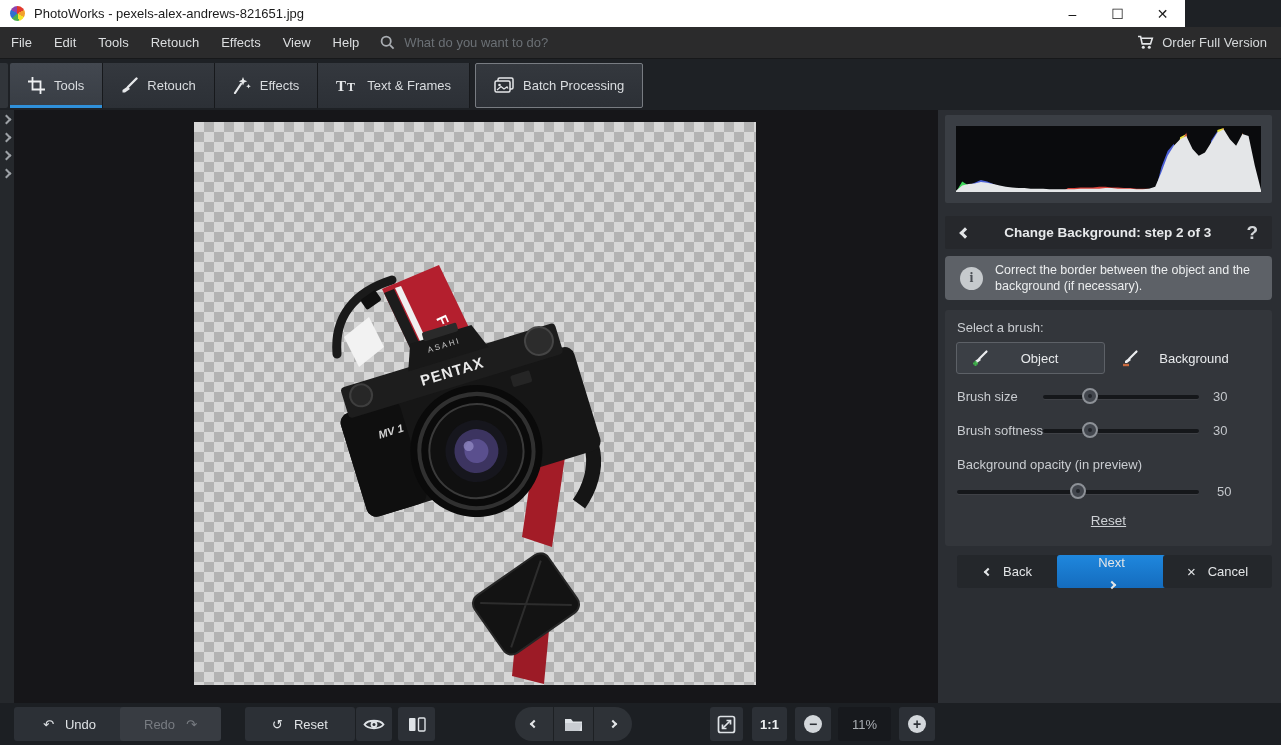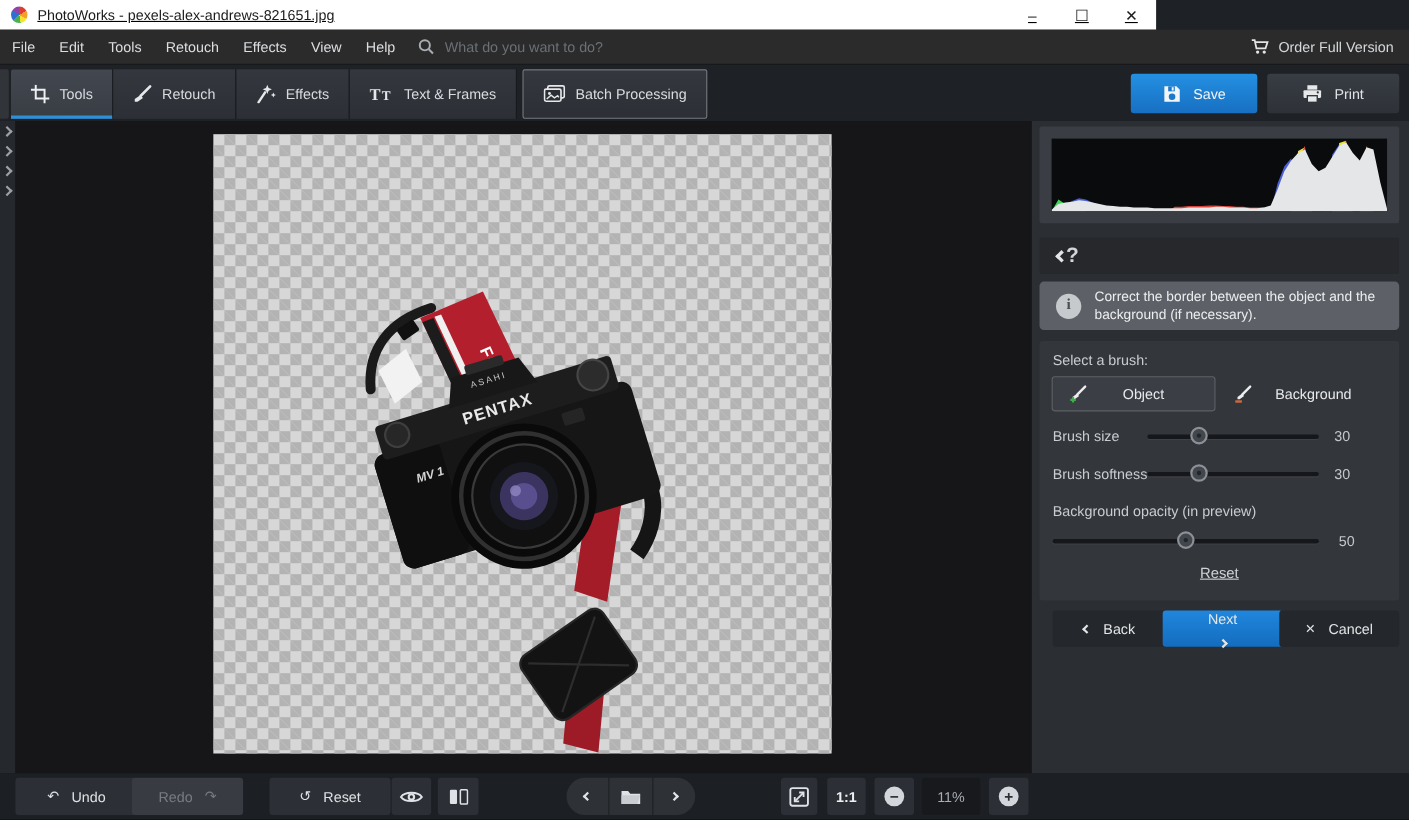--- a/index.html
+++ b/index.html
@@ -2,21 +2,21 @@
 <html><head>
 <meta charset="utf-8">
 <style>
   * { margin:0; padding:0; box-sizing:border-box; }
   html,body { background:#101013; }
   body { font-family:"Liberation Sans", sans-serif; }
   #app { position:relative; width:1281px; height:745px; overflow:hidden; background:#1e2125; user-select:none; }
   .uicon { font-family:"DejaVu Sans", sans-serif; }
 
   
-  .titlebar { position:absolute; left:0; top:0; width:1051px; height:27px; background:#ffffff; display:flex; align-items:center;text-decoration:underline; }
+  .titlebar { position:absolute; left:0; top:0; width:1185px; height:27px; background:#ffffff; display:flex; align-items:center; }
   .app-logo { width:15px; height:15px; border-radius:50%; margin-left:10px;
     background:conic-gradient(#e23a2e 0 60deg,#f2a02b 60deg 120deg,#f4e32b 120deg 170deg,#4caf50 170deg 230deg,#2f6fd0 230deg 300deg,#8e44ad 300deg 360deg); }
   .title-text { margin-left:9px; font-size:13px; color:#1b1b1b; }
   .win-controls { margin-left:auto; display:flex; height:100%; }
   .win-btn { width:45px; height:100%; display:flex; align-items:center; justify-content:center; font-size:14px; color:#1b1b1b; cursor:default; }
 
   
   .menubar { position:absolute; left:0; top:27px; width:1281px; height:32px; background:#2b2b2c; display:flex; align-items:center; border-bottom:1px solid #17181a; }
   .menu-item { color:#dcdee0; font-size:13px; padding:0 11px; line-height:32px; }
   .menu-search { display:flex; align-items:center; margin-left:10px; }
@@ -181,40 +181,20 @@
       <div class="tab outlined">
         <svg width="20" height="17" viewBox="0 0 20 17">
           <rect x="4" y="1" width="15" height="11" rx="1.5" fill="none" stroke="#e6e8ea" stroke-width="1.5"></rect>
           <rect x="1" y="4" width="15" height="11" rx="1.5" fill="#2c3036" stroke="#e6e8ea" stroke-width="1.5"></rect>
           <circle cx="5.5" cy="8" r="1.3" fill="#e6e8ea"></circle>
           <path d="M3 13 l4 -3.5 3 2.5 3 -2 1 1.5" fill="none" stroke="#e6e8ea" stroke-width="1.3"></path>
         </svg>
         <span>Batch Processing</span>
       </div>
     </div>
-    <div class="top-actions">
-      <div class="action-btn save">
-        <svg width="17" height="17" viewBox="0 0 17 17">
-          <path d="M1.5 1.5 h11 l3 3 v11 h-14 Z" fill="#f2f4f5"></path>
-          <rect x="5" y="1.5" width="6" height="4.5" fill="#1b78cd"></rect>
-          <rect x="8.2" y="2.3" width="1.8" height="3" fill="#f2f4f5"></rect>
-          <circle cx="8.5" cy="11" r="3" fill="#1b78cd"></circle>
-        </svg>
-        <span>Save</span>
-      </div>
-      <div class="action-btn print">
-        <svg width="18" height="17" viewBox="0 0 18 17">
-          <rect x="4.5" y="0.5" width="9" height="4" fill="#e6e8ea"></rect>
-          <rect x="1" y="5" width="16" height="7" rx="1" fill="#e6e8ea"></rect>
-          <circle cx="14" cy="7" r="1" fill="#2e3238"></circle>
-          <rect x="4.5" y="10" width="9" height="6" fill="#e6e8ea" stroke="#2e3238" stroke-width="1.2"></rect>
-        </svg>
-        <span>Print</span>
-      </div>
-    </div>
   </div>
 
   <div class="main">
     <div class="left-strip">
       <div class="strip-chev" style="top:6px"></div>
       <div class="strip-chev" style="top:24px"></div>
       <div class="strip-chev" style="top:42px"></div>
       <div class="strip-chev" style="top:60px"></div>
     </div>
 
@@ -278,20 +258,21 @@
             <polygon points="0,100 0.00,100.00 2.04,96.00 4.08,90.00 6.12,86.00 8.16,82.00 10.20,84.00 12.24,88.00 14.29,92.00 16.33,96.00 18.37,98.00 20.41,100.00 22.45,100.00 24.49,100.00 26.53,100.00 28.57,100.00 30.61,100.00 32.65,100.00 34.69,100.00 36.73,100.00 38.78,100.00 40.82,100.00 42.86,100.00 44.90,100.00 46.94,100.00 48.98,100.00 51.02,100.00 53.06,100.00 55.10,100.00 57.14,100.00 59.18,100.00 61.22,100.00 63.27,100.00 65.31,100.00 67.35,62.00 69.39,38.00 71.43,27.00 73.47,100.00 75.51,100.00 77.55,100.00 79.59,100.00 81.63,100.00 83.67,22.00 85.71,8.00 87.76,100.00 89.80,100.00 91.84,100.00 93.88,100.00 95.92,100.00 97.96,100.00 100.00,100.00 100,100" fill="#4b5fd6"></polygon>
             <polygon points="0,100 0.00,100.00 2.04,84.00 4.08,90.00 6.12,95.00 8.16,98.00 10.20,100.00 12.24,100.00 14.29,100.00 16.33,100.00 18.37,100.00 20.41,100.00 22.45,100.00 24.49,100.00 26.53,100.00 28.57,100.00 30.61,100.00 32.65,100.00 34.69,100.00 36.73,100.00 38.78,100.00 40.82,100.00 42.86,100.00 44.90,100.00 46.94,100.00 48.98,100.00 51.02,100.00 53.06,100.00 55.10,100.00 57.14,100.00 59.18,100.00 61.22,100.00 63.27,100.00 65.31,100.00 67.35,100.00 69.39,100.00 71.43,100.00 73.47,100.00 75.51,100.00 77.55,100.00 79.59,100.00 81.63,100.00 83.67,100.00 85.71,100.00 87.76,100.00 89.80,100.00 91.84,100.00 93.88,100.00 95.92,100.00 97.96,100.00 100.00,100.00 100,100" fill="#3fd65a"></polygon>
             <polygon points="0,100 0.00,98.00 2.04,90.00 4.08,88.00 6.12,87.00 8.16,85.00 10.20,86.00 12.24,88.00 14.29,90.00 16.33,92.00 18.37,93.00 20.41,94.00 22.45,94.00 24.49,95.00 26.53,95.00 28.57,95.00 30.61,96.00 32.65,96.00 34.69,96.00 36.73,96.00 38.78,96.00 40.82,95.00 42.86,95.00 44.90,95.00 46.94,95.00 48.98,94.00 51.02,94.00 53.06,95.00 55.10,95.00 57.14,95.00 59.18,96.00 61.22,96.00 63.27,95.00 65.31,92.00 67.35,70.00 69.39,45.00 71.43,30.00 73.47,20.00 75.51,15.00 77.55,35.00 79.59,45.00 81.63,40.00 83.67,25.00 85.71,10.00 87.76,5.00 89.80,20.00 91.84,30.00 93.88,12.00 95.92,15.00 97.96,60.00 100.00,97.00 100,100" fill="#e4e6e8"></polygon>
           </svg>
       </div>
 
       <div class="step-header">
         <div class="step-back">
             <span class="chev left"></span>
           </div>
+        <div class="step-title">Change Background: step 2 of 3</div>
         <div class="help-q">?</div>
       </div>
 
       <div class="info-box">
         <div class="info-i">i</div>
         <div class="info-text">Correct the border between the object and the background (if necessary).</div>
       </div>
 
       <div class="section">
         <div class="sec-label" style="top:10px">Select a brush:</div>

